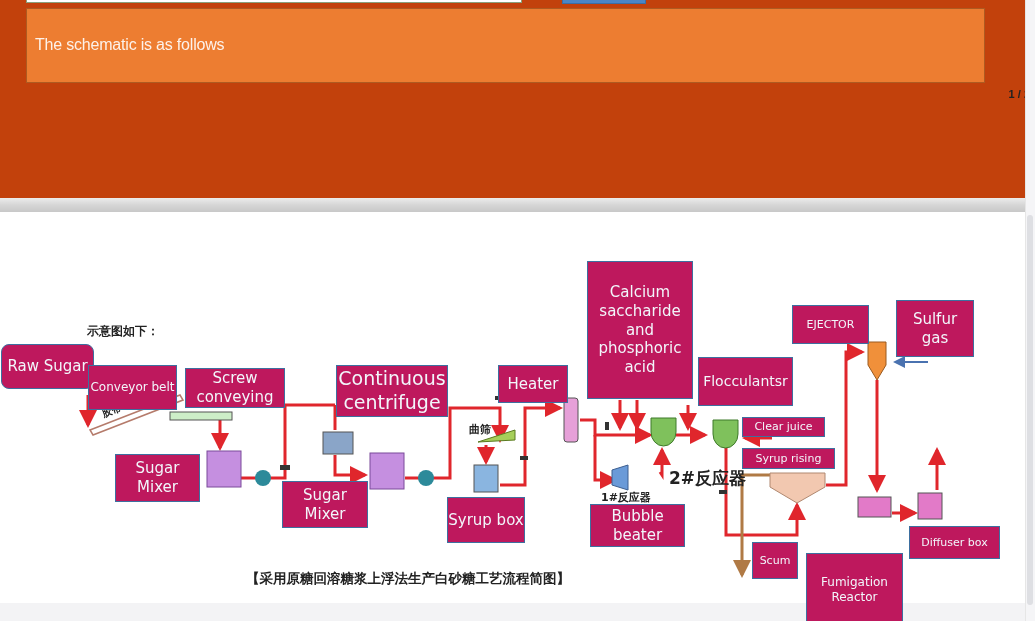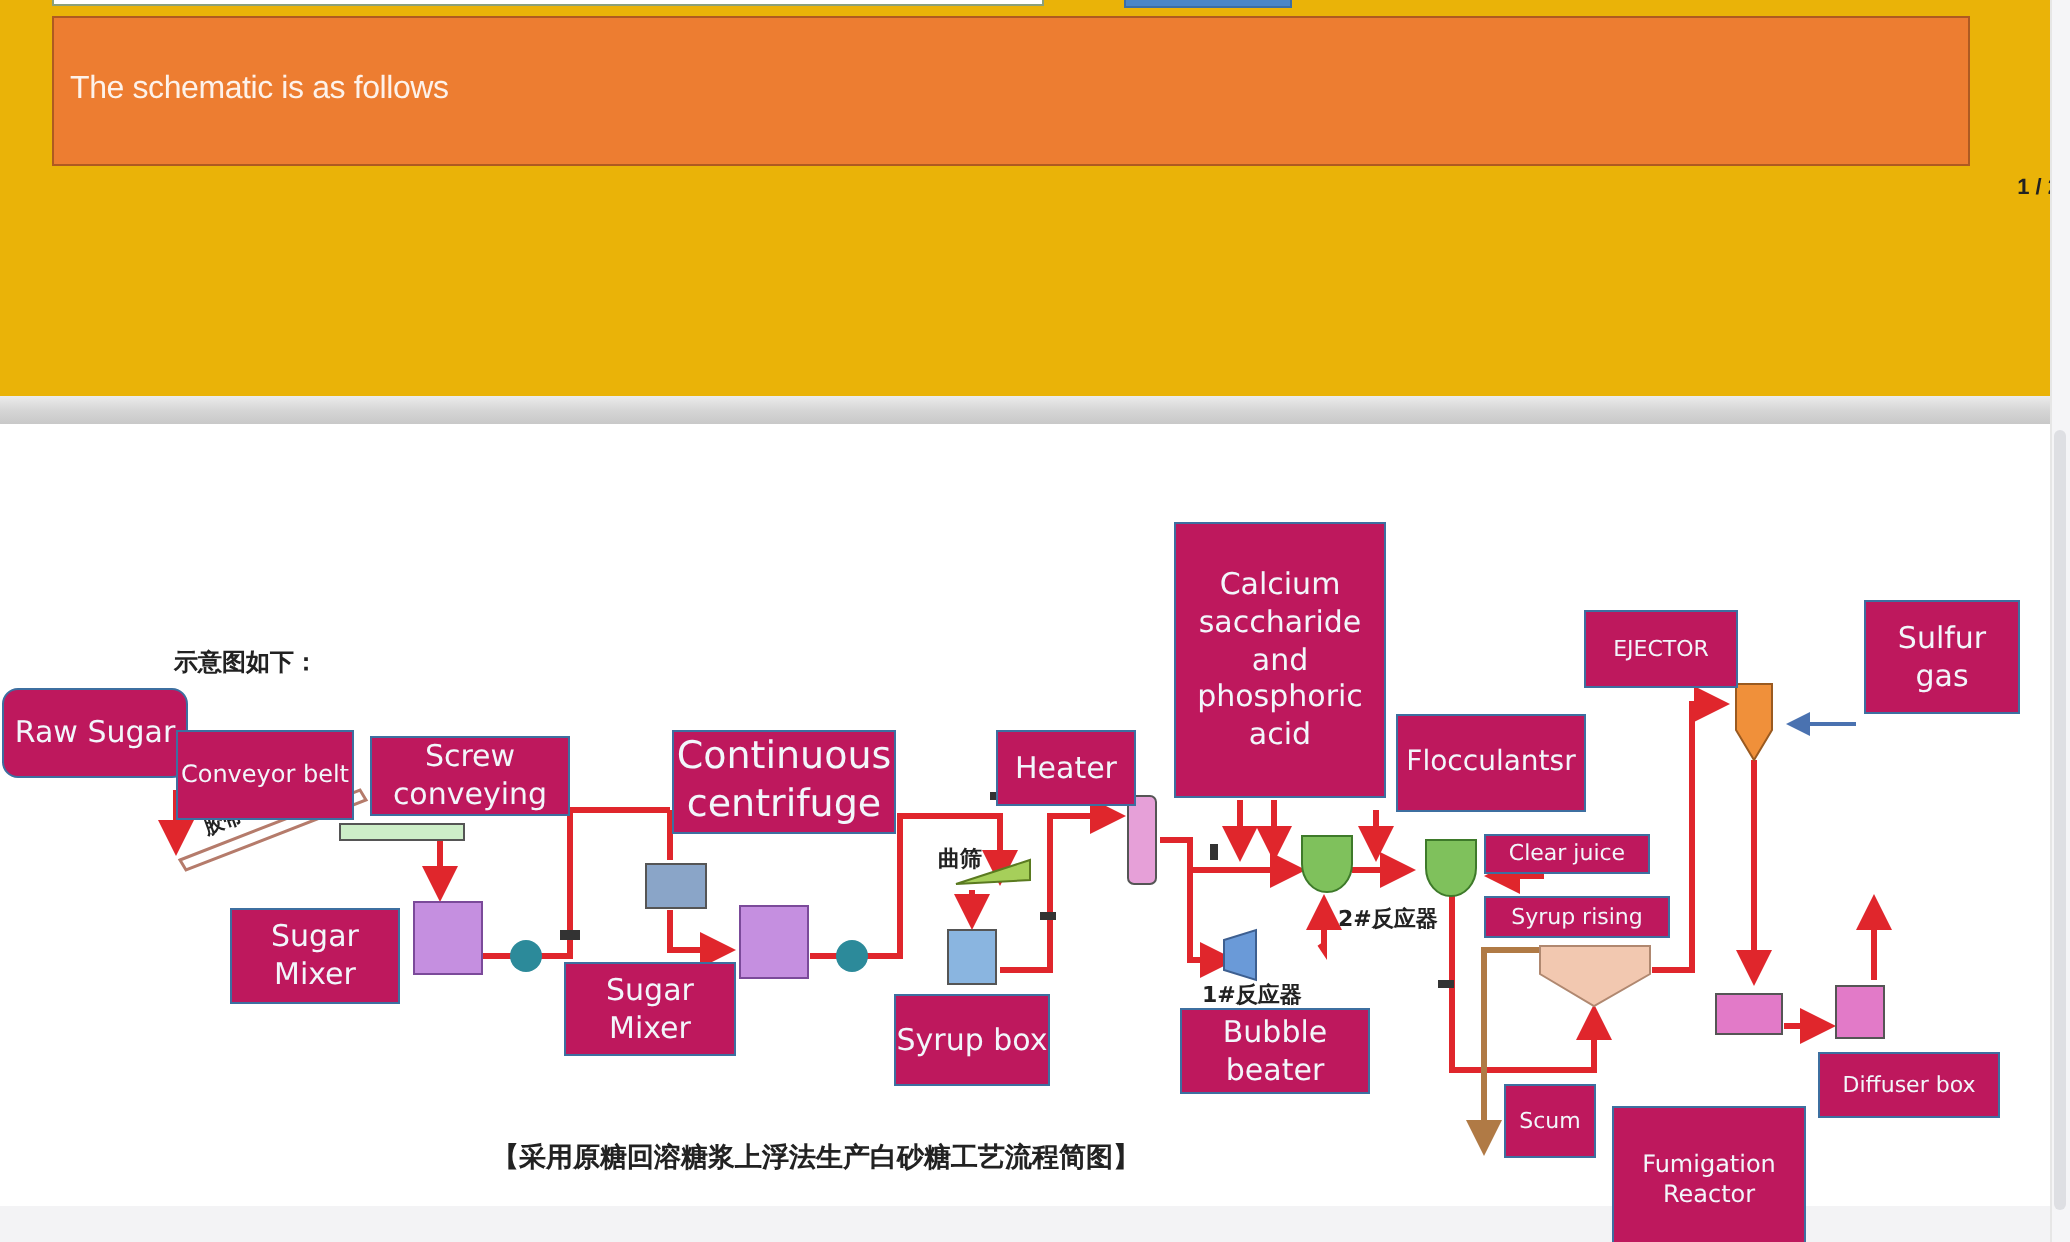--- a/index.html
+++ b/index.html
@@ -1,17 +1,17 @@
 <!DOCTYPE html>
 <html><head>
 <meta charset="utf-8">
 <style>
   html, body { margin:0; padding:0; }
   body { width:1035px; height:621px; overflow:hidden; background:#fdfdfd; position:relative; font-family:"Liberation Sans", sans-serif; }
-  .page1 { position:absolute; left:0; top:0; width:1025px; height:198px; background:#eab308; }
+  .page1 { position:absolute; left:0; top:0; width:1025px; height:198px; background:#c2410c; }
   .top-input { position:absolute; left:26px; top:-4px; width:494px; height:6px; border:1px solid #8aa07a; border-top:none; background:#fff; }
   .top-btn { position:absolute; left:562px; top:-4px; width:82px; height:6px; background:#4a86c6; border:1px solid #3b6ea5; }
   .banner { position:absolute; left:26px; top:8px; width:957px; height:73px; background:#ed7d31; border:1px solid #ae5a21; }
   .banner span { position:absolute; left:8px; top:27px; color:#fdf2ea; font-size:16px; font-family:"Liberation Sans", sans-serif; letter-spacing:-0.2px; }
   .pager { position:absolute; left:0; width:1030px; top:88px; text-align:right; font-size:11px; font-weight:bold; color:#222; }
   .sep { position:absolute; left:0; top:198px; width:1025px; height:14px; background:linear-gradient(#ececec, #d6d6d6 50%, #c8c8c8); }
   .page2 { position:absolute; left:0; top:212px; width:1025px; height:395px; background:#fff; }
   .bottom-strip { position:absolute; left:0; top:603px; width:1025px; height:18px; background:#f3f3f5; }
   .scroll-track { position:absolute; left:1025px; top:0; width:10px; height:621px; background:#f5f5f7; border-left:1px solid #e6e6e6; }
   .scroll-thumb { position:absolute; left:1027px; top:215px; width:6px; height:390px; background:#dedfe3; border-radius:3px; }
@@ -111,33 +111,33 @@
     <rect x="520" y="456" width="8" height="4"></rect>
     <rect x="605" y="422" width="4" height="8"></rect>
     <rect x="719" y="490" width="8" height="4"></rect>
   </g>
 </svg>
 
 <div class="cn" style="left:87px;top:323px;font-size:12px;">示意图如下：</div>
 <div class="cn" style="left:102px;top:404px;font-size:10px;transform:rotate(-20deg);">胶带</div>
 <div class="cn" style="left:469px;top:422px;font-size:11px;">曲筛</div>
 <div class="cn" style="left:601px;top:451px;font-size:11px;margin-top:39px;">1#反应器</div>
-<div class="cn" style="left:669px;top:452px;font-size:11px;">2#反应器</div>
+<div class="cn" style="left:669px;top:467px;font-size:17px;">2#反应器</div>
 <div class="cn" style="left:246px;top:570px;font-size:13.5px;">【采用原糖回溶糖浆上浮法生产白砂糖工艺流程简图】</div>
 
 <div class="lbl" style="left:1px;top:344px;width:93px;height:45px;font-size:15px;border-radius:8px;">Raw Sugar</div>
 <div class="lbl" style="left:88px;top:365px;width:89px;height:45px;font-size:12px;">Conveyor belt</div>
 <div class="lbl" style="left:185px;top:368px;width:100px;height:40px;font-size:15px;">Screw conveying</div>
 <div class="lbl" style="left:115px;top:454px;width:85px;height:48px;font-size:15px;">Sugar Mixer</div>
 <div class="lbl" style="left:282px;top:481px;width:86px;height:47px;font-size:15px;">Sugar Mixer</div>
 <div class="lbl" style="left:336px;top:365px;width:112px;height:52px;font-size:19px;">Continuous centrifuge</div>
 <div class="lbl" style="left:498px;top:365px;width:70px;height:38px;font-size:15px;">Heater</div>
 <div class="lbl" style="left:447px;top:497px;width:78px;height:46px;font-size:15px;">Syrup box</div>
 <div class="lbl" style="left:587px;top:261px;width:106px;height:138px;font-size:15px;padding:0 2px;">Calcium saccharide and phosphoric acid</div>
 <div class="lbl" style="left:698px;top:357px;width:95px;height:49px;font-size:14px;">Flocculantsr</div>
 <div class="lbl" style="left:590px;top:492px;width:95px;height:43px;font-size:15px;margin-top:12px;">Bubble beater</div>
 <div class="lbl" style="left:742px;top:417px;width:83px;height:20px;font-size:11px;">Clear juice</div>
 <div class="lbl" style="left:742px;top:448px;width:93px;height:21px;font-size:11px;">Syrup rising</div>
 <div class="lbl" style="left:792px;top:305px;width:77px;height:39px;font-size:11px;">EJECTOR</div>
-<div class="lbl" style="left:896px;top:300px;width:78px;height:57px;font-size:15px;padding:0 14px;margin-left:36px;">Sulfur gas</div>
+<div class="lbl" style="left:896px;top:300px;width:78px;height:57px;font-size:15px;padding:0 14px;">Sulfur gas</div>
 <div class="lbl" style="left:752px;top:542px;width:46px;height:37px;font-size:11px;text-align:center;">Scum</div>
 <div class="lbl" style="left:806px;top:517px;width:97px;height:74px;font-size:12px;padding:0 8px;margin-top:36px;">Fumigation Reactor</div>
 <div class="lbl" style="left:909px;top:526px;width:91px;height:33px;font-size:11px;">Diffuser box</div>
 
 </body></html>

